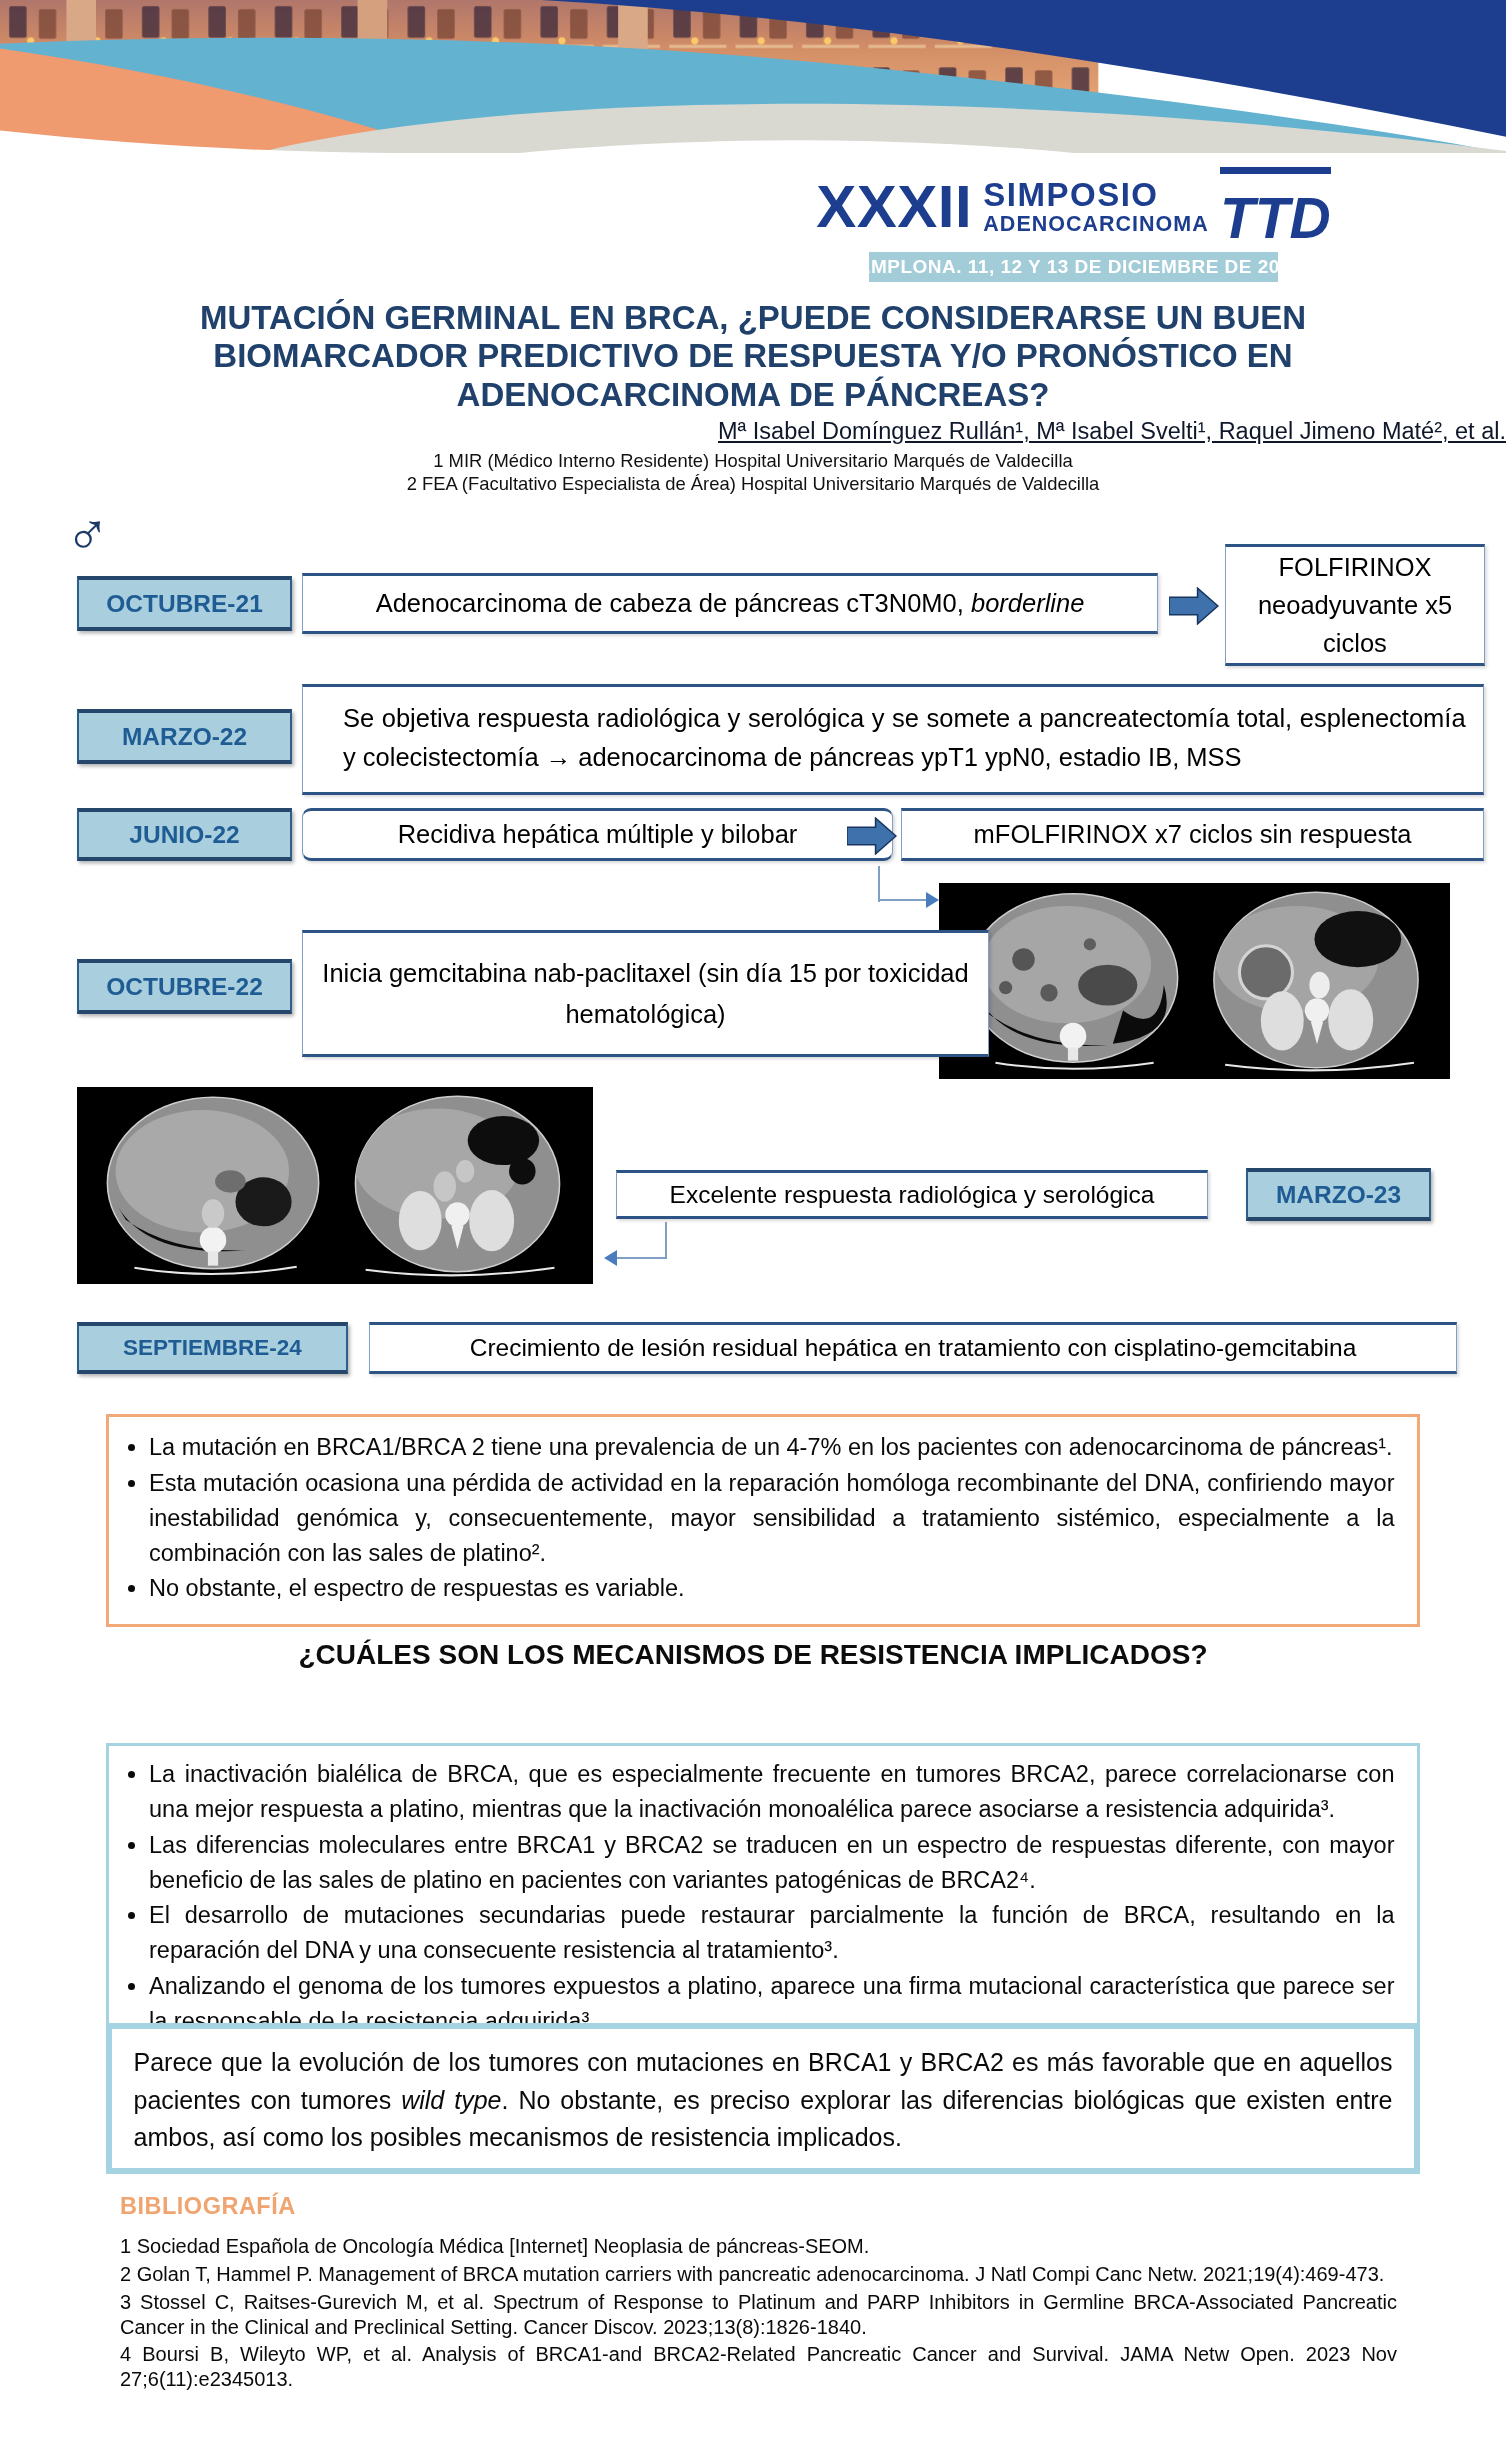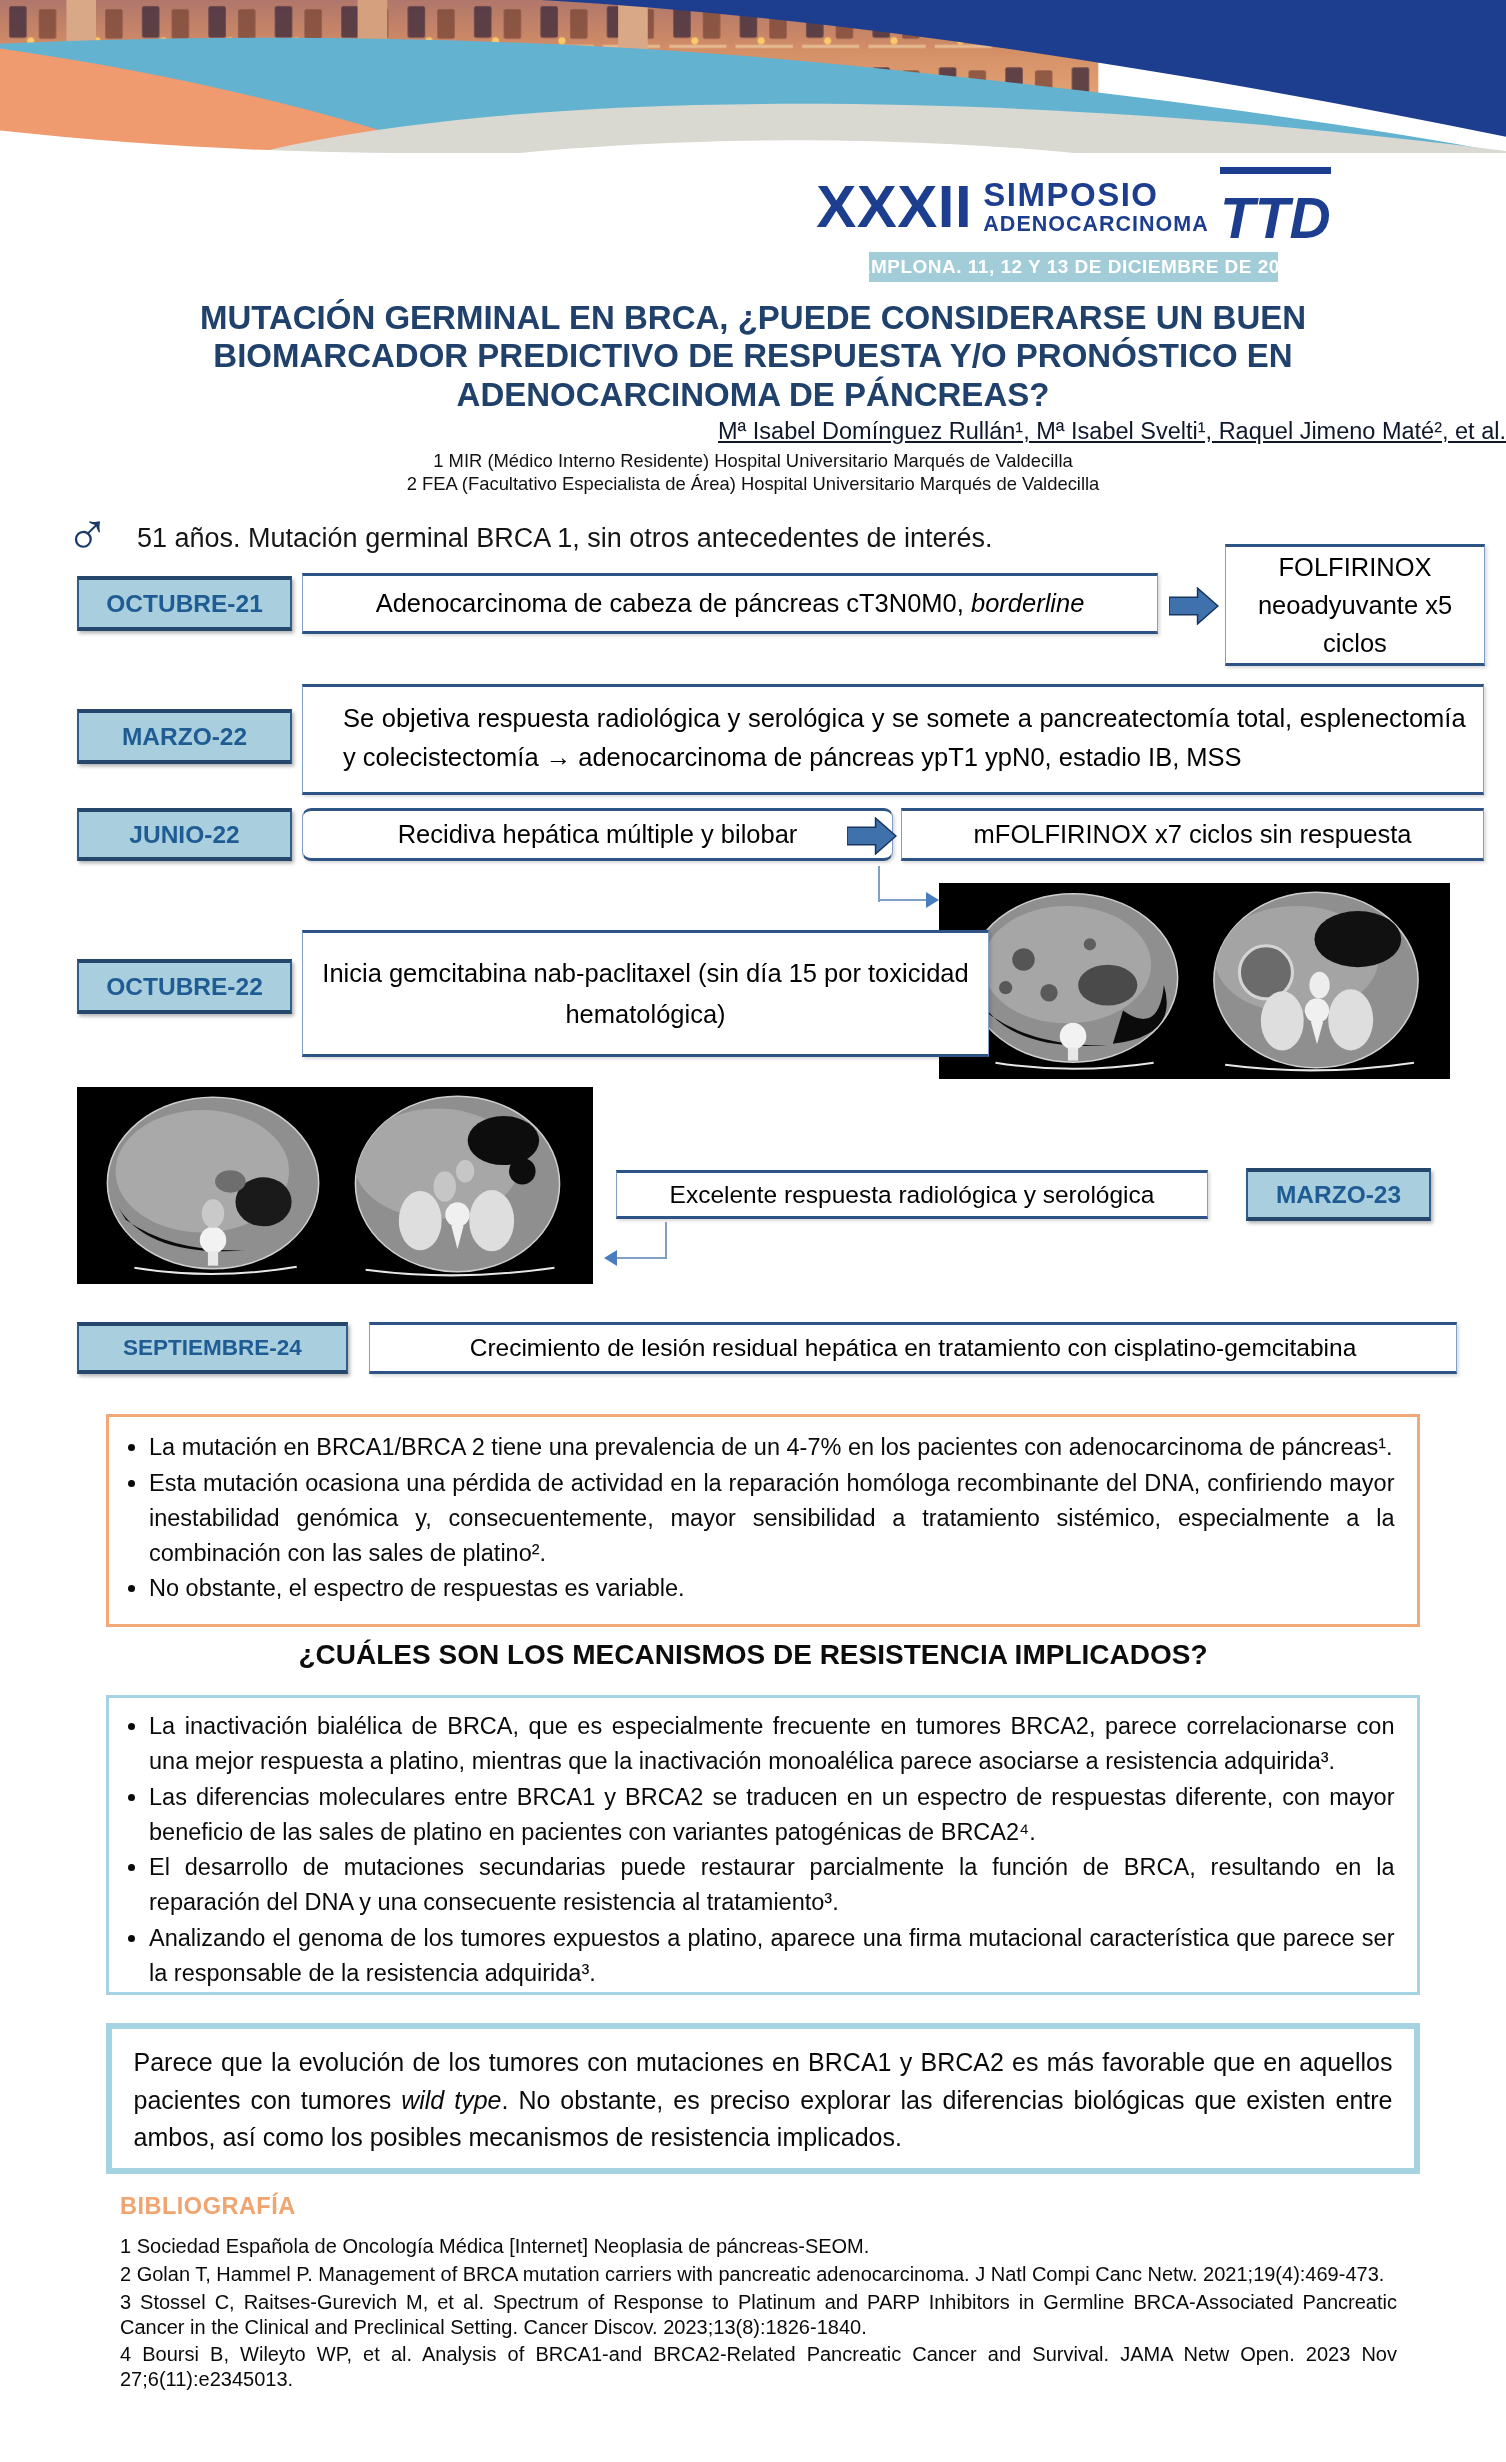--- a/index.html
+++ b/index.html
@@ -39,21 +39,21 @@
   .justify-box{display:block;text-align:justify;padding:12.3px 17.4px;line-height:1.52;}
   .block-arrow{position:absolute;}
   .conn-v{position:absolute;width:2px;background:#7f9fc4;}
   .conn-h{position:absolute;height:2px;background:#7f9fc4;}
   .conn-head-right{position:absolute;width:0;height:0;border-top:8.2px solid transparent;border-bottom:8.2px solid transparent;border-left:13.3px solid #4a7dbd;}
   .conn-head-left{position:absolute;width:0;height:0;border-top:8.2px solid transparent;border-bottom:8.2px solid transparent;border-right:13.3px solid #4a7dbd;}
   .ct{position:absolute;background:#000;}
   
   .outline-box{position:absolute;box-sizing:border-box;background:#fff;}
   .orange-border{border:3.6px solid #f3a877;}
-  .blue-border{border:3.6px solid #a5d3e2;}
+  .blue-border{border:3.6px solid #a5d3e2;margin-top:48px;}
   .blue-border-thick{border:6.1px solid #a5d3e2;}
   .bullets{margin:0;padding:13.3px 22.5px 13.3px 40px;}
   .bullets li{font-size:23.5px;line-height:1.5;text-align:justify;color:#0a0a0a;}
   .mech-heading{position:absolute;left:0;right:0;top:1639px;text-align:center;font-size:28px;font-weight:700;color:#0c0c0c;}
   .conclusion-text{font-size:25px;line-height:1.5;text-align:justify;color:#0a0a0a;padding:15.3px 21.5px;}
   .conclusion-text .it{font-style:italic;}
   
   .bib-heading{position:absolute;left:120px;top:2193px;font-size:23.5px;font-weight:700;color:#f0a470;letter-spacing:0.5px;}
   .bib-list{position:absolute;left:120px;top:2234px;width:1277px;font-size:20px;line-height:1.24;color:#0a0a0a;}
   .bib-list p{margin:0 0 3.1px 0;text-align:justify;}
@@ -116,21 +116,20 @@
       <span>PAMPLONA. 11, 12 Y 13 DE DICIEMBRE DE 2024</span>
     </div>
   </div>
 
   <div class="title">MUTACIÓN GERMINAL EN BRCA, ¿PUEDE CONSIDERARSE UN BUEN BIOMARCADOR PREDICTIVO DE RESPUESTA Y/O PRONÓSTICO EN ADENOCARCINOMA DE PÁNCREAS?</div>
   <div class="authors">Mª Isabel Domínguez Rullán¹, Mª Isabel Svelti¹, Raquel Jimeno Maté², et al.</div>
   <div class="affil1">1 MIR (Médico Interno Residente) Hospital Universitario Marqués de Valdecilla</div>
   <div class="affil2">2 FEA (Facultativo Especialista de Área) Hospital Universitario Marqués de Valdecilla</div>
 
   <div class="gender">♂</div>
-  <div class="case-text">51 años. Mutación germinal BRCA 1, sin otros antecedentes de interés.</div>
 
   <div class="date-box" style="left:77px;top:576px;width:215px;height:55px;">
     <span>OCTUBRE-21</span>
   </div>
   <div class="event-box" style="left:302px;top:573px;width:856px;height:61px;">
     <span><span>Adenocarcinoma de cabeza de páncreas cT3N0M0, </span><span class="it">borderline</span></span>
   </div>
   <svg class="block-arrow" style="left:1169px;top:587px;" width="50" height="38" viewBox="0 0 98 74">
     <polygon points="0,20 56,20 56,2 96,37 56,72 56,54 0,54" fill="#3f72ad" stroke="#17355e" stroke-width="3"></polygon>
   </svg>

